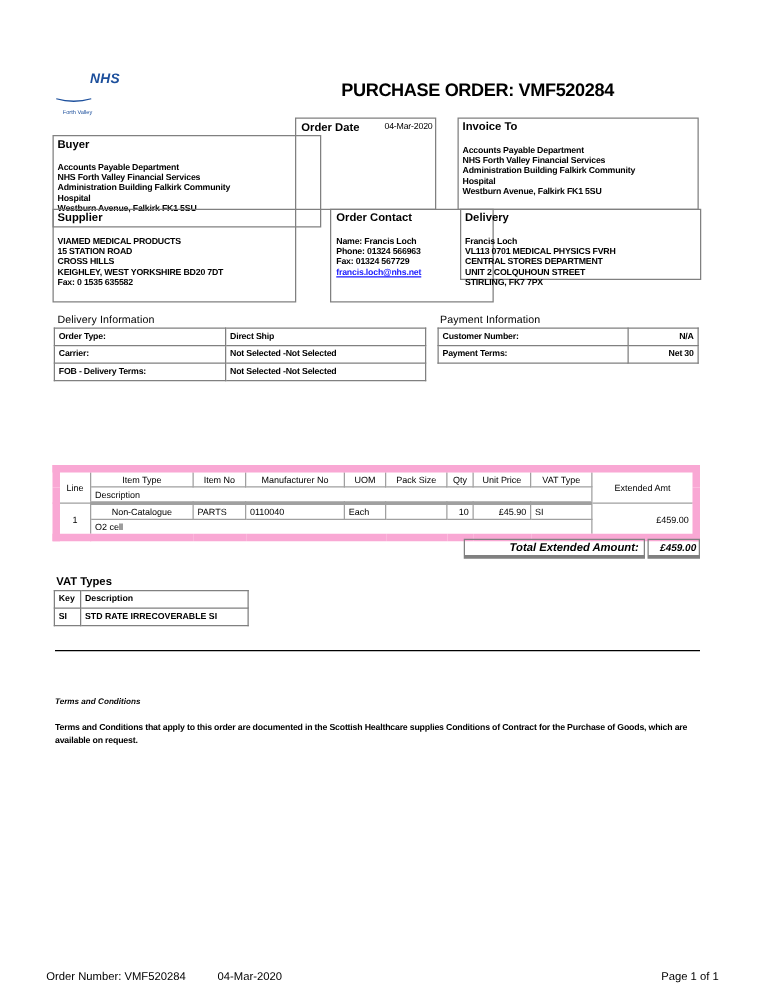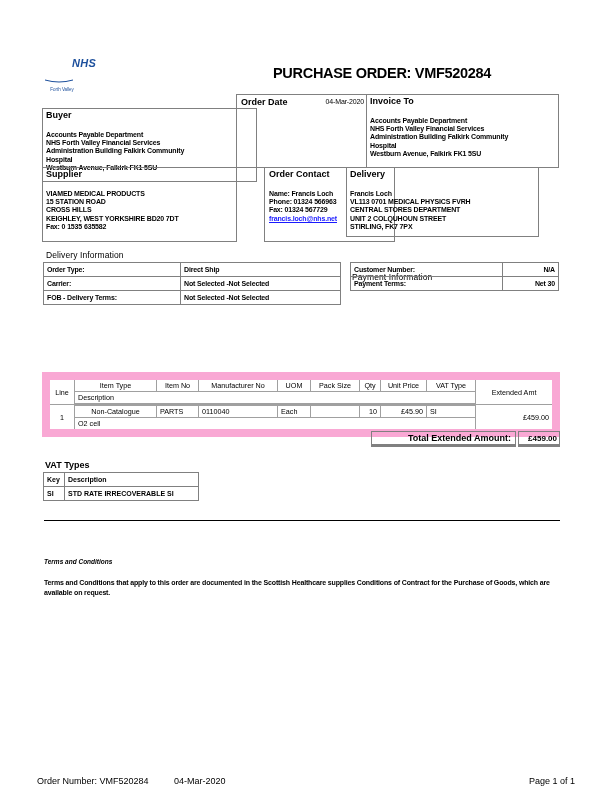--- a/index.html
+++ b/index.html
@@ -15,27 +15,27 @@
   .grid-box { position: absolute; border: 1px solid #808080; box-sizing: border-box; }
   .hdr { font-size: 9px; font-weight: bold; position: absolute; }
   .addr { font-size: 7px; font-weight: bold; line-height: 8.2px; position: absolute; letter-spacing: -0.15px; }
   .link { color: #1a1aff; text-decoration: underline; }
 
   .sect-label { font-size: 8.5px; position: absolute; letter-spacing: 0.1px; }
   table { border-collapse: collapse; position: absolute; }
   .info td { border: 1px solid #808080; font-size: 7px; font-weight: bold; height: 13px; padding: 0 3px; letter-spacing: -0.15px; }
   .num { text-align: right; }
 
-  .lines { border: 8px solid #f9a8d4; padding-left: 32px; }
+  .lines { border: 6px solid #f9a8d4; padding-left: 32px; }
   .lines td { border: 1px solid #a0a0a0; font-size: 7.2px; padding: 0 3px; height: 11px; }
   .lines td.c { text-align: center; }
   .lines td.r { text-align: right; }
   .lines tr.hdr2 td { border-bottom: 3px solid #a0a0a0; }
 
-  .total-box { position: absolute; border: 1px solid #808080; border-bottom: 3px solid #808080; box-sizing: border-box; font-size: 9px; font-weight: bold; }
+  .total-box { position: absolute; border: 1px solid #808080; border-bottom: 3px solid #808080; box-sizing: border-box; font-size: 9px; font-weight: bold; font-style: italic; }
 
   .vat td { border: 1px solid #808080; font-size: 7px; font-weight: bold; height: 13px; padding: 0 3px; }
   .hr { position: absolute; left: 44px; top: 520px; width: 516px; height: 1px; background: #000; }
 
   .tc-title { left: 44px; top: 558px; font-size: 6.5px; font-weight: bold; font-style: italic; }
   .tc-body { left: 44px; top: 578px; width: 520px; font-size: 7px; font-weight: bold; line-height: 10px; letter-spacing: -0.15px; }
 
   .footer { font-size: 9px; position: absolute; top: 776px; }
 </style>
 </head>
@@ -54,21 +54,21 @@
 <div class="grid-box" style="left:42px; top:108px; width:215px; height:74px;padding-left:40px;">
   <div class="hdr" style="left:3px; top:1px;">Buyer</div>
   <div class="addr" style="left:3px; top:22px;">
     <div>Accounts Payable Department</div>
     <div>NHS Forth Valley Financial Services</div>
     <div>Administration Building Falkirk Community</div>
     <div>Hospital</div>
     <div>Westburn Avenue, Falkirk FK1 5SU</div>
   </div>
 </div>
-<div class="grid-box" style="left:236px; top:94px; width:131px; height:74px;">
+<div class="grid-box" style="left:236px; top:94px; width:113px; height:74px;">
   <div class="hdr" style="left:4px; top:2px;">Order Date</div>
   <div class="addr" style="right:2px; top:3px; font-weight:normal;">04-Mar-2020</div>
 </div>
 <div class="grid-box" style="left:366px; top:94px; width:193px; height:74px;padding-left:14px;">
   <div class="hdr" style="left:3px; top:1px;">Invoice To</div>
   <div class="addr" style="left:3px; top:22px;">
     <div>Accounts Payable Department</div>
     <div>NHS Forth Valley Financial Services</div>
     <div>Administration Building Falkirk Community</div>
     <div>Hospital</div>
@@ -88,21 +88,21 @@
 </div>
 <div class="grid-box" style="left:236px; top:167px; width:131px; height:75px;margin-left:28px;">
   <div class="hdr" style="left:4px; top:1px;">Order Contact</div>
   <div class="addr" style="left:4px; top:22px;">
     <div>Name: Francis Loch</div>
     <div>Phone: 01324 566963</div>
     <div>Fax: 01324 567729</div>
     <div class="link">francis.loch@nhs.net</div>
   </div>
 </div>
-<div class="grid-box" style="left:346px; top:167px; width:193px; height:70px;">
+<div class="grid-box" style="left:368px; top:167px; width:193px; height:57px;">
   <div class="hdr" style="left:3px; top:1px;">Delivery</div>
   <div class="addr" style="left:3px; top:22px;">
     <div>Francis Loch</div>
     <div>VL113 0701 MEDICAL PHYSICS FVRH</div>
     <div>CENTRAL STORES DEPARTMENT</div>
     <div>UNIT 2 COLQUHOUN STREET</div>
     <div>STIRLING,  FK7 7PX</div>
   </div>
 </div>
 
@@ -117,21 +117,21 @@
     <td>Carrier:</td>
     <td>Not Selected  -Not Selected</td>
   </tr>
   <tr>
     <td>FOB - Delivery Terms:</td>
     <td>Not Selected  -Not Selected</td>
   </tr>
 </tbody>
   </table>
 
-<div class="sect-label" style="left:352px; top:250px;margin-top:22px;">Payment Information</div>
+<div class="sect-label" style="left:352px; top:250px;">Payment Information</div>
 <table class="info" style="left:350px; top:262px; width:209px;">
   <tbody>
       <tr>
     <td style="width:145px;">Customer Number:</td>
     <td class="num">N/A</td>
   </tr>
   <tr>
     <td>Payment Terms:</td>
     <td class="num">Net 30</td>
   </tr>

